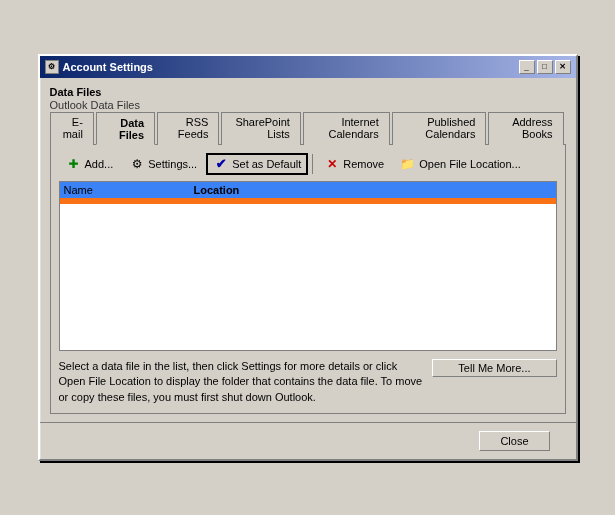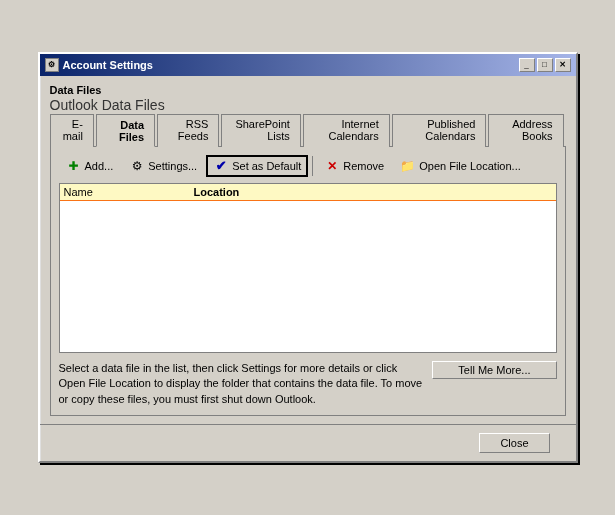--- a/index.html
+++ b/index.html
@@ -73,21 +73,21 @@
     }
     .dialog-content {
       padding: 8px 10px;
     }
     .section-title {
       font-weight: bold;
       font-size: 11px;
       margin-bottom: 1px;
     }
     .section-subtitle {
-      font-size: 14px;
+      font-size: 11px;
       color: #333;
       margin-bottom: 0;
     }
     .tabs-container {
       display: flex;
       flex-direction: column;
     }
     .tabs-row {
       display: flex;
       gap: 0;
@@ -155,22 +155,22 @@
       justify-content: center;
     }
     .list-container {
       border: 1px solid #808080;
       background: #ffffff;
       height: 170px;
       overflow: auto;
     }
     .list-header {
       display: flex;
-      background: #fef9c3;
-      border-bottom: 1px solid #f97316;
+      background: #3b82f6;
+      border-bottom: 6px solid #f97316;
       padding: 2px 4px;
       font-size: 11px;
     }
     .list-header-col {
       font-weight: normal;
     }
     .list-header-col.name {
       width: 130px;
     }
     .list-header-col.location {

